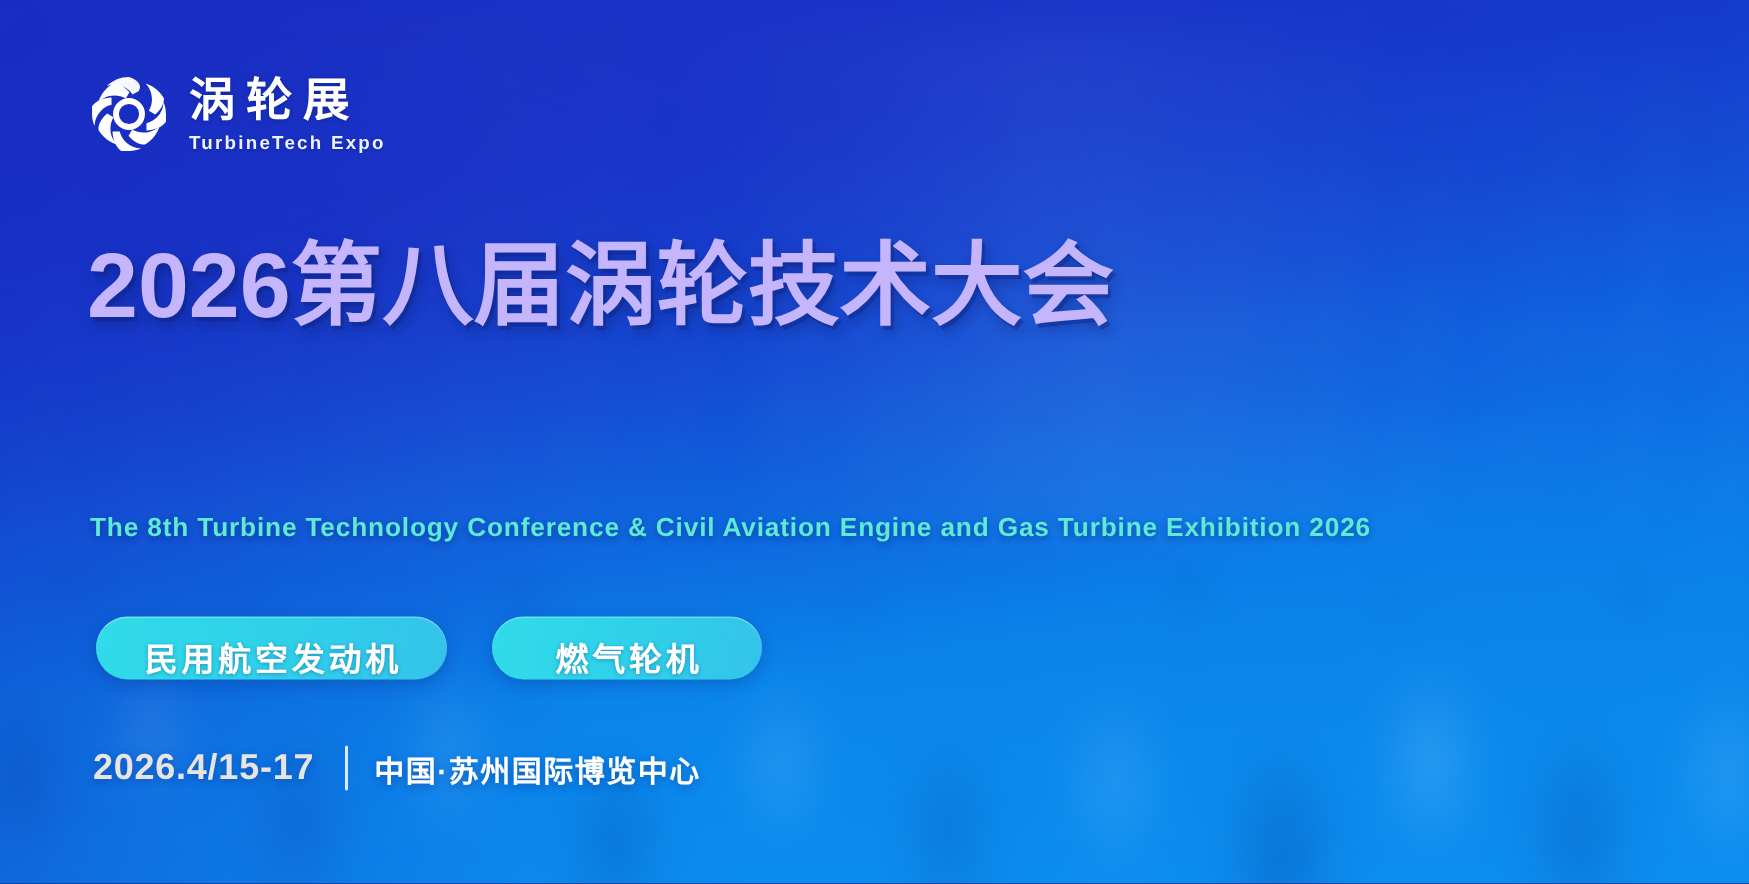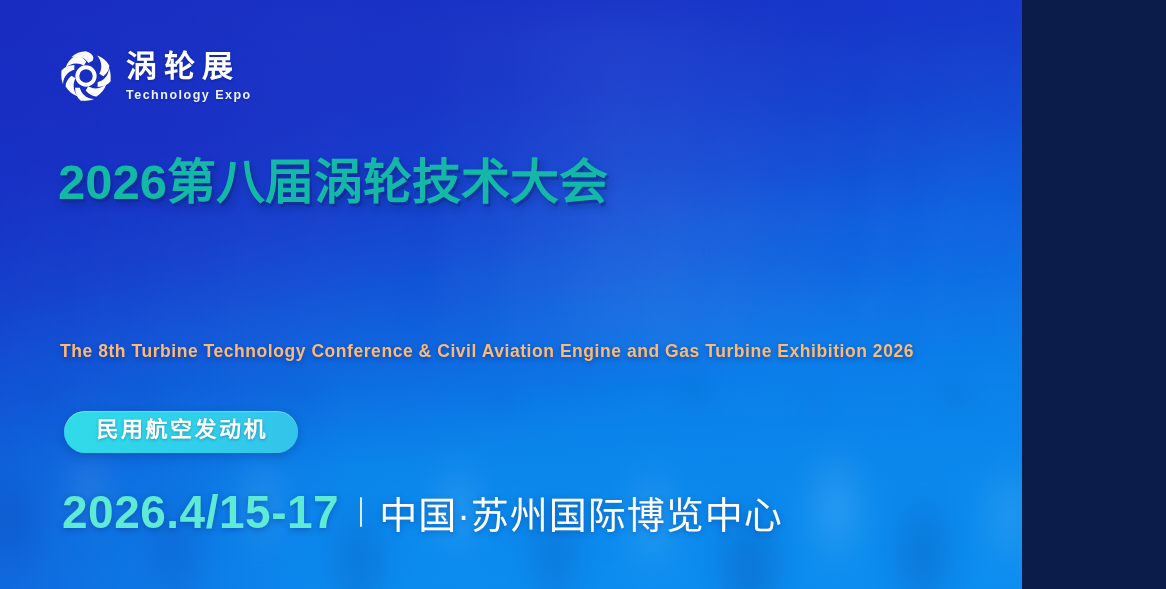--- a/index.html
+++ b/index.html
@@ -7,21 +7,21 @@
     margin: 0;
     padding: 0;
     background: #0b1c4a;
   }
   body {
     font-family: "Liberation Sans", "DejaVu Sans", sans-serif;
   }
 
   .banner {
     position: relative;
-    width: 1022px;
+    width: 1166px;
     height: 589px;
     overflow: hidden;
     background: #1431c4;
     user-select: none;
   }
 
   
   .bg-base {
     position: absolute;
     inset: 0;
@@ -180,59 +180,59 @@
     text-shadow: 0 1px 2px rgba(8,24,100,.4);
   }
 
   
   .headline {
     position: absolute;
     left: 58px;
     top: 152px;
   }
   .headline-line {
-    font-size: 49px;
+    font-size: 61px;
     font-weight: 900;
-    color: #14b8a6;
+    color: #c4b5fd;
     line-height: 1.26;
     letter-spacing: 0px;
     white-space: nowrap;
     text-shadow:
       2px 3px 0 rgba(12,36,130,.40),
       3px 5px 9px rgba(8,26,96,.38);
   }
 
   
   .subtitle {
     position: absolute;
     left: 60px;
     top: 341px;
     font-size: 17.5px;
     font-weight: 700;
-    color: #fdba74;
+    color: #5eead4;
     letter-spacing: .55px;
     white-space: nowrap;
     text-shadow: 0 2px 5px rgba(8,30,110,.45);
   }
 
   
   .pills {
     position: absolute;
     left: 64px;
     top: 411px;
     display: flex;
     gap: 30px;
   }
   .pill {
     height: 42px;
     min-width: 120px;
     padding: 0 30px;
     border-radius: 21px;
     display: flex;
-    align-items: flex-start;
+    align-items: flex-end;
     justify-content: center;
     background: linear-gradient(100deg, #31dbe8 0%, #2fd2ea 45%, #34c3ea 100%);
     box-shadow:
       0 3px 10px rgba(8,40,120,.28),
       inset 0 1px 0 rgba(255,255,255,.30);
   }
   .pill-label {
     font-size: 22px;
     font-weight: 700;
     color: #ffffff;
@@ -246,38 +246,38 @@
   
   .datebar {
     position: absolute;
     left: 62px;
     top: 489px;
     display: flex;
     align-items: center;
     height: 46px;
   }
   .date-text {
-    font-size: 46px;
+    font-size: 24px;
     font-weight: 800;
-    color: #5eead4;
+    color: #e5e5e5;
     letter-spacing: .5px;
     white-space: nowrap;
     text-shadow: 0 2px 6px rgba(8,40,130,.40);
   }
   .date-divider {
     width: 2px;
     height: 30px;
     background: rgba(255,255,255,.85);
     margin: 0 17px 0 21px;
     flex: 0 0 auto;
     border-radius: 1px;
   }
   .venue-text {
-    font-size: 38px;
-    font-weight: 400;
+    font-size: 20px;
+    font-weight: 700;
     color: #ffffff;
     letter-spacing: 1px;
     white-space: nowrap;
     text-shadow: 0 2px 6px rgba(8,40,130,.40);
   }
 </style>
 </head>
 <body>
 
 <div class="banner">
@@ -301,33 +301,36 @@
           <path d="M68.8 86.4c8.7-5 14.8-12.9 17.6-21.9-4.8 4.6-11.4 7.5-18.6 7.6-5.1.1-9.9-1.2-14-3.6l-4.3 7.4c5.6 6.8 12.6 10.8 19.3 10.5z"></path>
           <path d="M50 94c5.1 0 10-1.1 14.4-3-6.6 0-13.3-2.6-18.4-7.7-3.6-3.6-6-8-7-12.5l-8.6 0c.2 9.8 3.6 18 10.3 23.2z"></path>
           <path d="M13.6 68.8c5 8.7 12.9 14.8 21.9 17.6-4.6-4.8-7.5-11.4-7.6-18.6-.1-5.1 1.2-9.9 3.6-14l-7.4-4.3C17.3 55.1 13.3 62.1 13.6 68.8z"></path>
           <path d="M6 50c0 5.1 1.1 10 3 14.4 0-6.6 2.6-13.3 7.7-18.4 3.6-3.6 8-6 12.5-7l0-8.6C19.4 30.6 11.2 34 6 40.7z"></path>
           <path d="M31.2 13.6c-8.7 5-14.8 12.9-17.6 21.9 4.8-4.6 11.4-7.5 18.6-7.6 5.1-.1 9.9 1.2 14 3.6l4.3-7.4C44.9 17.3 37.9 13.3 31.2 13.6z"></path>
         </g>
         <circle cx="50" cy="50" r="15.5" fill="none" stroke="#ffffff" stroke-width="7"></circle>
       </svg>
       <div class="logo-text">
         <div class="logo-cn">涡轮展</div>
-        <div class="logo-en">Technology Expo</div>
+        <div class="logo-en">TurbineTech Expo</div>
       </div>
     </div>
 
     <div class="headline">
       <div class="headline-line">2026第八届涡轮技术大会</div>
     </div>
 
     <div class="subtitle">The 8th Turbine Technology Conference &amp; Civil Aviation Engine and Gas Turbine Exhibition 2026</div>
 
     <div class="pills">
       <div class="pill">
         <span class="pill-label">民用航空发动机</span>
+      </div>
+      <div class="pill">
+        <span class="pill-label">燃气轮机</span>
       </div>
     </div>
 
     <div class="datebar">
       <span class="date-text">2026.4/15-17</span>
       <span class="date-divider"></span>
       <span class="venue-text">中国·苏州国际博览中心</span>
     </div>
 
   </div>

